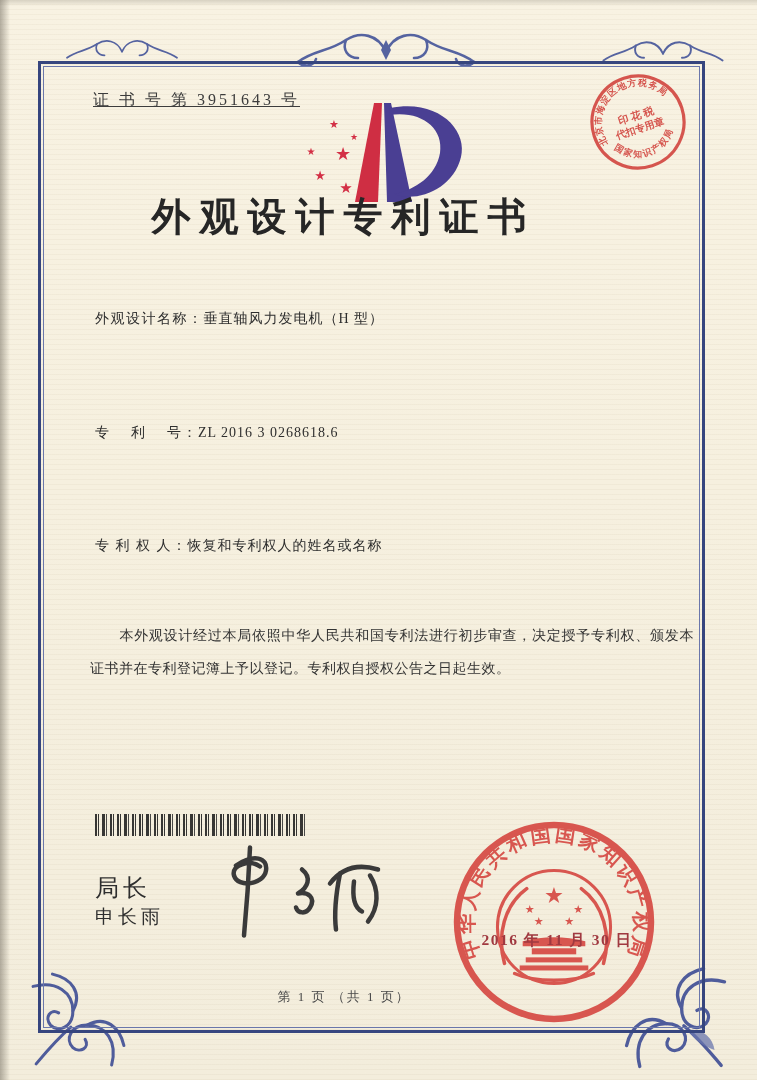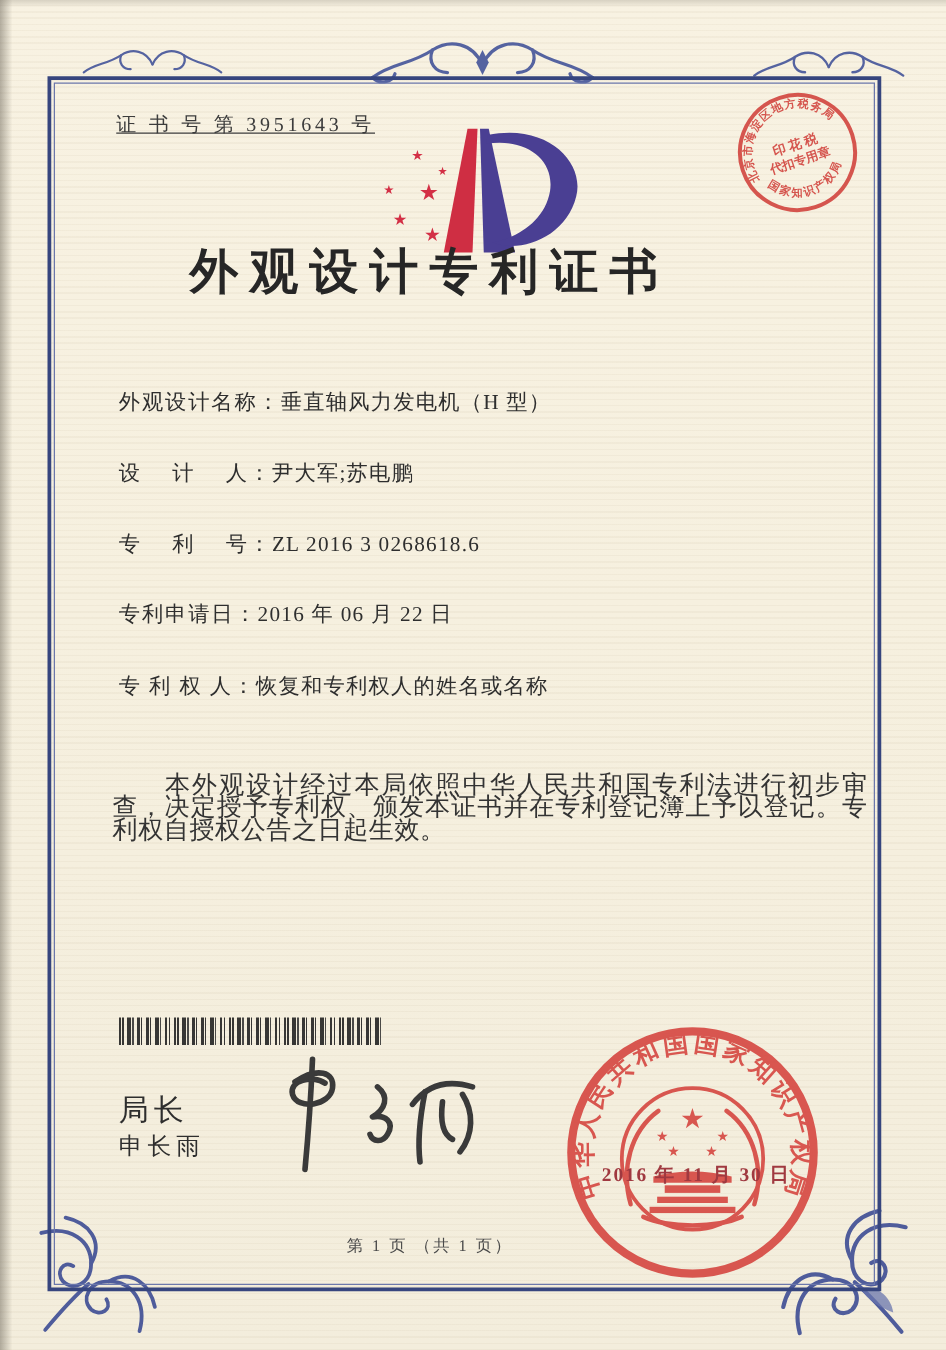--- a/index.html
+++ b/index.html
@@ -36,28 +36,28 @@
     left:93px;top:90px;z-index:3;
     font-size:16px;letter-spacing:3px;color:#3c3c3c;text-decoration:underline;
   }
   .logo{left:288px;top:98px;width:185px;height:108px;z-index:3;}
   .title{
     left:0;top:190px;width:655px;text-align:center;z-index:3;
     font-size:39px;font-weight:bold;letter-spacing:9px;color:#262626;margin-left:16px;
   }
   .field-row{
     position:absolute;left:95px;z-index:3;
-    font-size:17px;color:#2e2e2e;letter-spacing:1px;white-space:nowrap;
+    font-size:14px;color:#2e2e2e;letter-spacing:1px;white-space:nowrap;
   }
   .field-row .flabel{letter-spacing:1.5px;}
   .paras{
     position:absolute;left:90px;top:619px;width:604px;z-index:3;color:#333;
   }
   .paras p{
-    margin:0;font-size:20px;line-height:18px;text-indent:2.1em;
+    margin:0;font-size:14px;line-height:33px;text-indent:2.1em;
     text-align:justify;letter-spacing:.5px;
   }
   .barcode{
     position:absolute;left:95px;top:814px;width:212px;height:22px;z-index:3;
     background:repeating-linear-gradient(90deg,
       #1d1d1d 0 2px, transparent 2px 3px,
       #1d1d1d 3px 4px, transparent 4px 7px,
       #1d1d1d 7px 10px, transparent 10px 11px,
       #333 11px 12px, transparent 12px 15px,
       #1d1d1d 15px 17px, transparent 17px 18px,
@@ -156,28 +156,22 @@
       <text x="58" y="95" font-size="15">★</text>
       <text x="66" y="42" font-size="9">★</text>
     </g>
   </svg>
 
   <div class="abs title">外观设计专利证书</div>
 
   <div class="field-row" style="top:310px">
     <span class="flabel">外观设计名称：</span><span>垂直轴风力发电机（H 型）</span>
   </div>
-  <div class="field-row" style="top:367px">
-    <span class="flabel">设　 计　 人：</span><span>尹大军;苏电鹏</span>
-  </div>
   <div class="field-row" style="top:424px">
     <span class="flabel">专　 利　 号：</span><span>ZL 2016 3 0268618.6</span>
-  </div>
-  <div class="field-row" style="top:480px">
-    <span class="flabel">专利申请日：</span><span>2016 年 06 月 22 日</span>
   </div>
   <div class="field-row" style="top:537px">
     <span class="flabel">专 利 权 人：</span><span>恢复和专利权人的姓名或名称</span>
   </div>
 
   <div class="paras">
     <p>本外观设计经过本局依照中华人民共和国专利法进行初步审查，决定授予专利权、颁发本证书并在专利登记簿上予以登记。专利权自授权公告之日起生效。</p>
   </div>
 
   <div class="barcode"></div>

